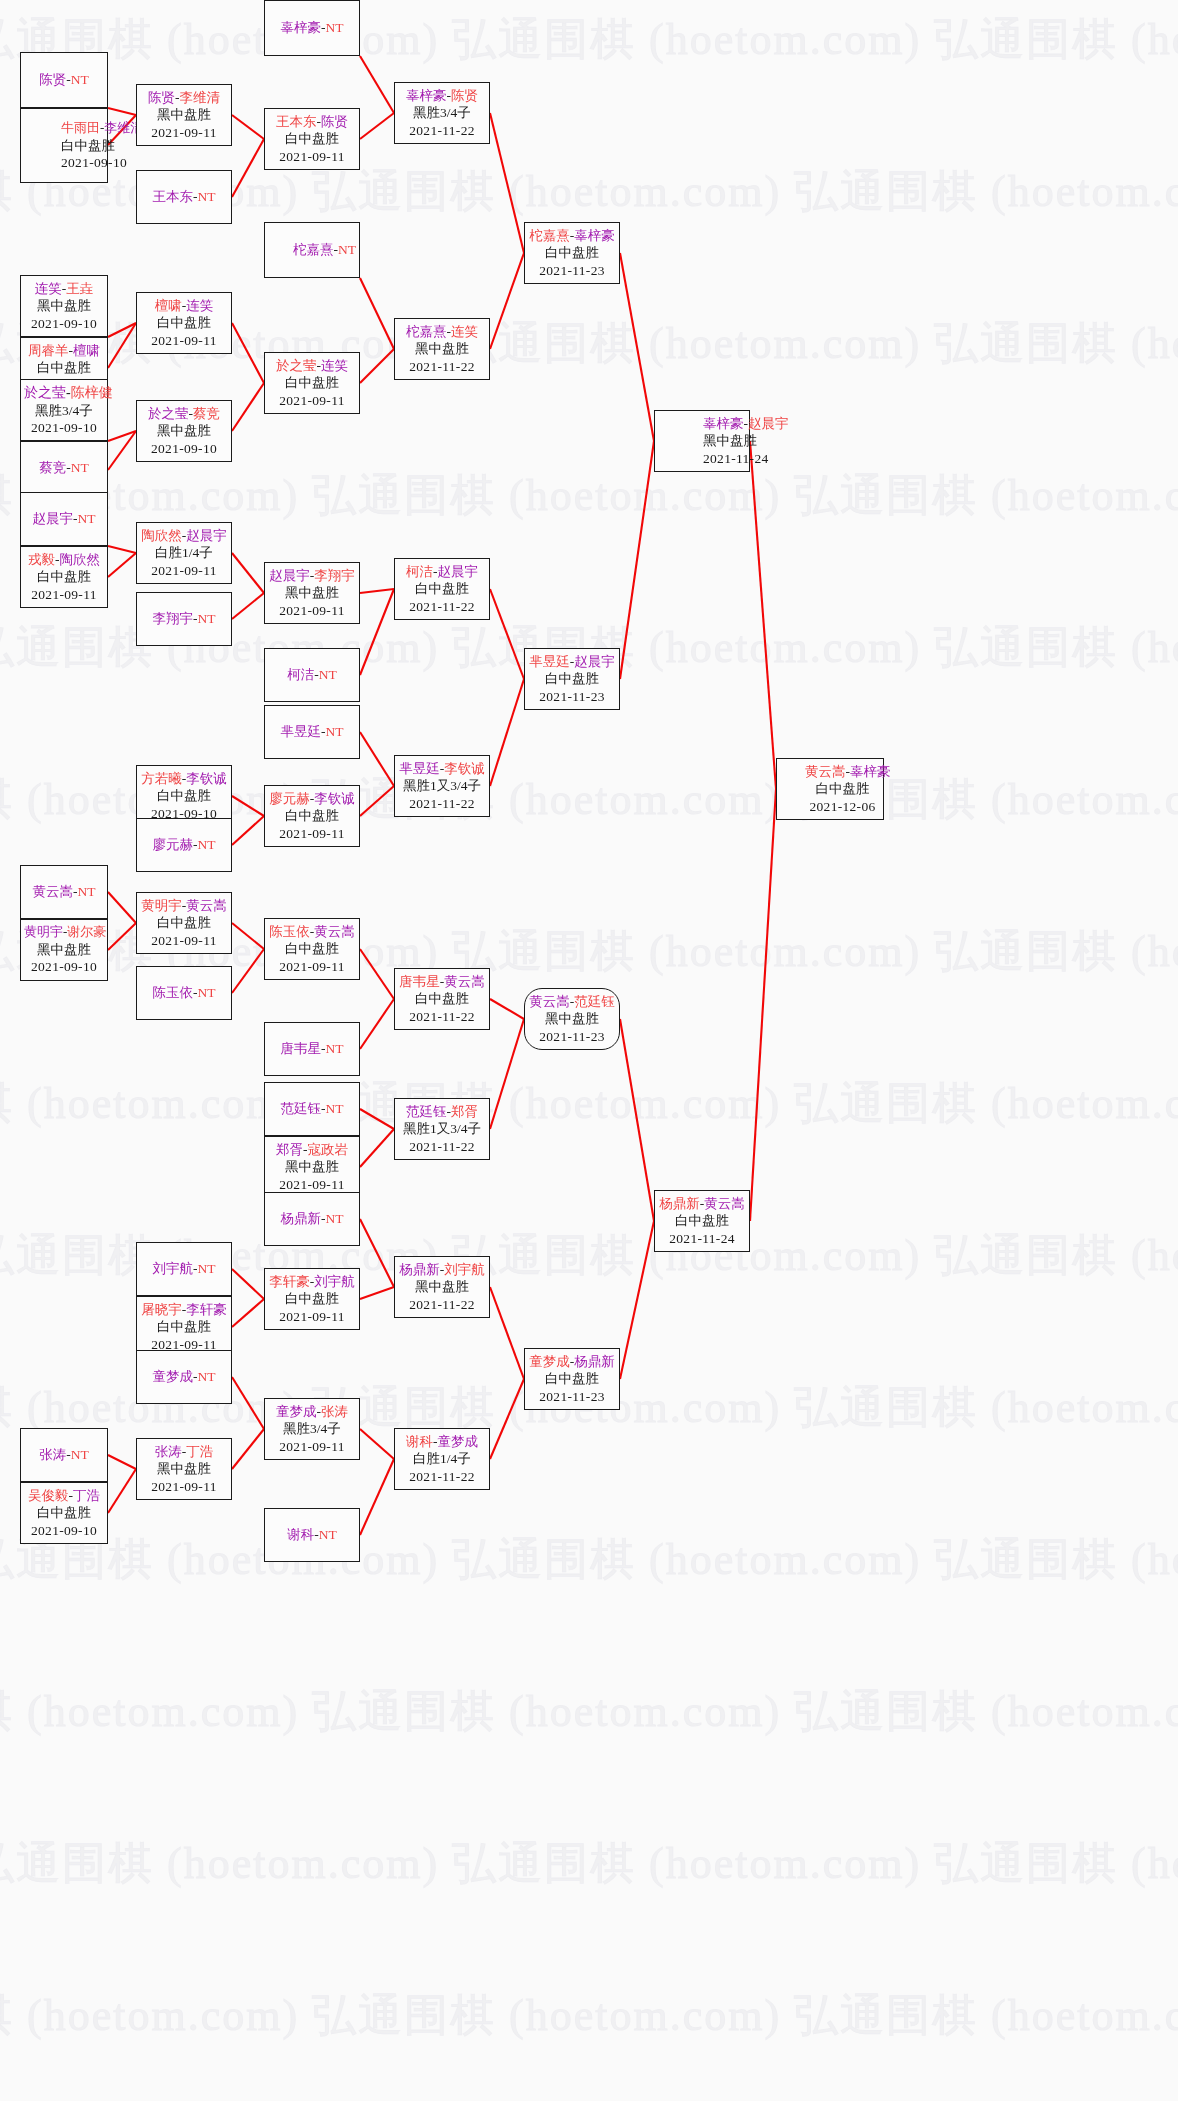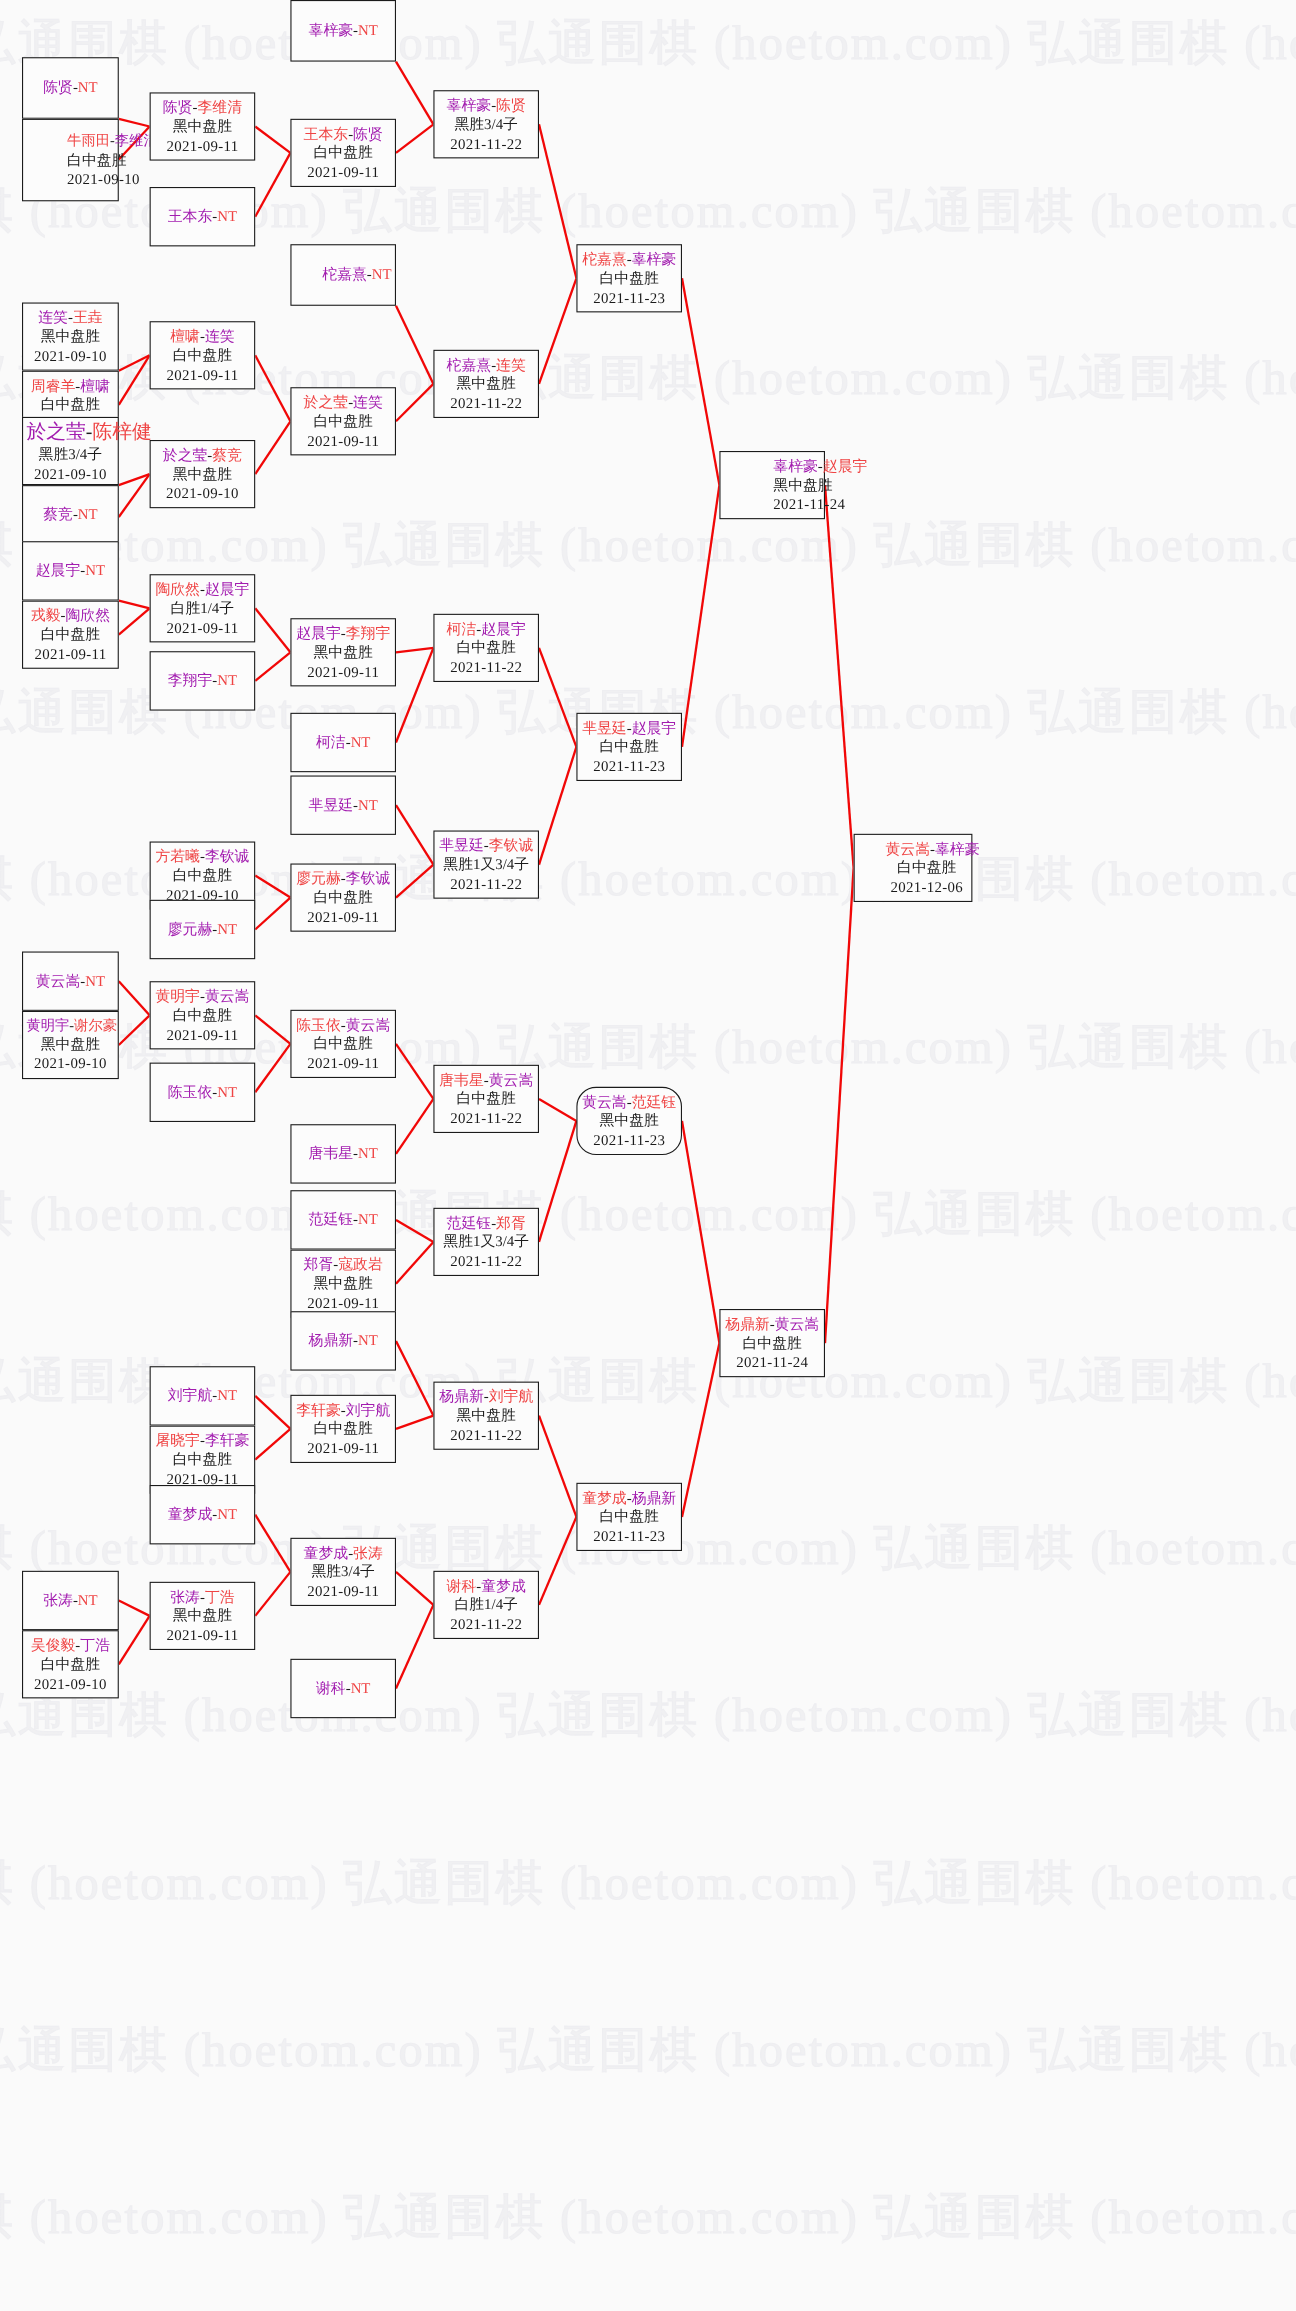--- a/index.html
+++ b/index.html
@@ -173,21 +173,21 @@
         <div class="ln pair"><span class="l">周睿羊</span><span class="sep">-</span><span class="w">檀啸</span></div>
         <div class="ln res">白中盘胜</div>
         <div class="ln dt">2021-09-11</div>
       </div>
       <div class="node" style="left: 136px; top: 292px; width: 96px; height: 62px;">
         <div class="ln pair"><span class="l">檀啸</span><span class="sep">-</span><span class="w">连笑</span></div>
         <div class="ln res">白中盘胜</div>
         <div class="ln dt">2021-09-11</div>
       </div>
       <div class="node" style="left: 20px; top: 379px; width: 88px; height: 62px;">
-        <div class="ln pair" style="font-size: 18px;"><span class="w">於之莹</span><span class="sep">-</span><span class="l">陈梓健</span></div>
+        <div class="ln pair" style="font-size: 14px;"><span class="w">於之莹</span><span class="sep">-</span><span class="l">陈梓健</span></div>
         <div class="ln res">黑胜3/4子</div>
         <div class="ln dt">2021-09-10</div>
       </div>
       <div class="node bye" style="left: 20px; top: 441px; width: 88px; height: 54px;">
         <div class="ln pair"><span class="w">蔡竞</span><span class="sep">-</span><span class="l">NT</span></div>
       </div>
       <div class="node" style="left: 136px; top: 400px; width: 96px; height: 62px;">
         <div class="ln pair"><span class="w">於之莹</span><span class="sep">-</span><span class="l">蔡竞</span></div>
         <div class="ln res">黑中盘胜</div>
         <div class="ln dt">2021-09-10</div>

